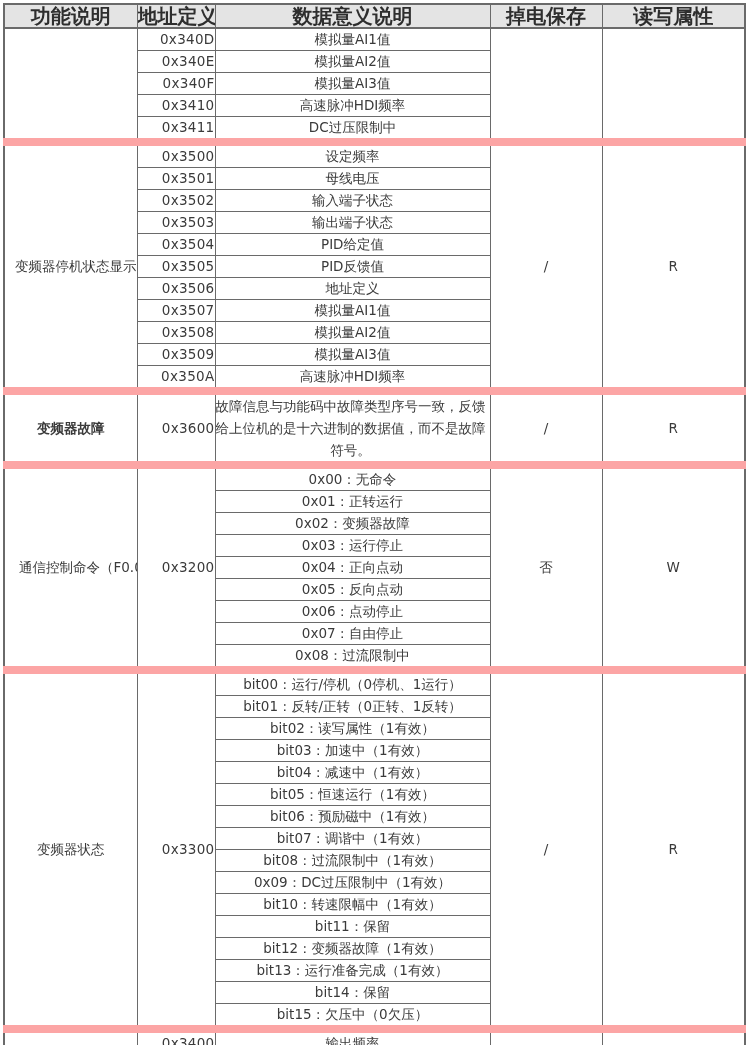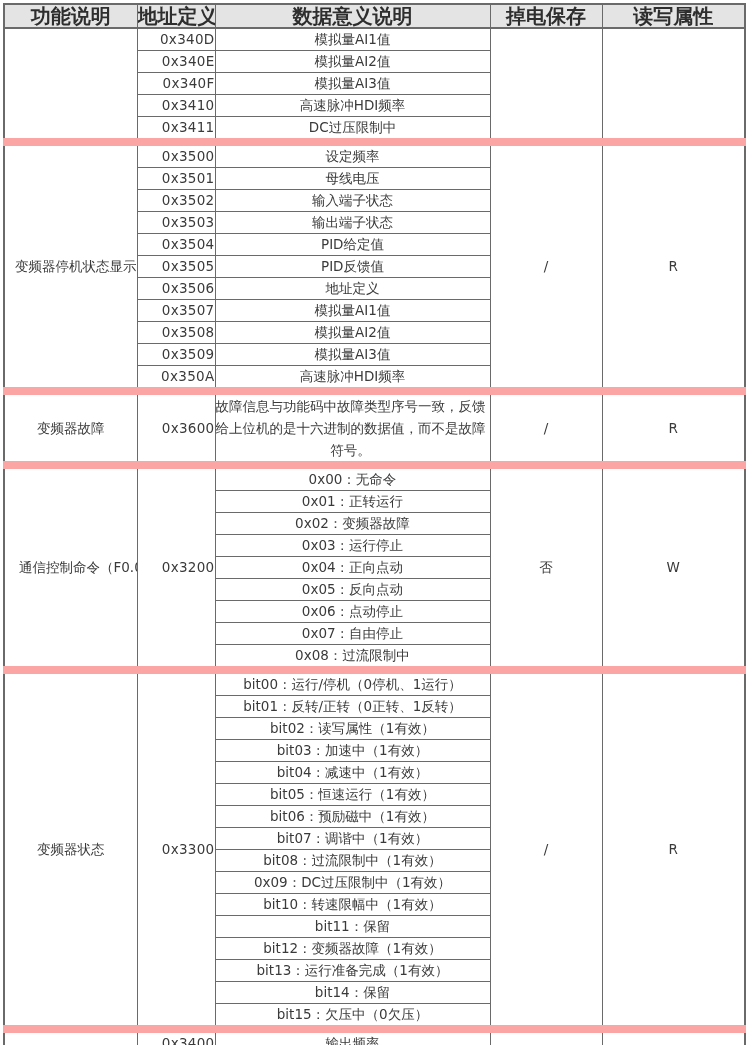--- a/index.html
+++ b/index.html
@@ -106,21 +106,21 @@
     <tr>
         <td class="addr">0x3509</td>
         <td class="desc">模拟量AI3值</td>
       </tr>
     <tr>
         <td class="addr">0x350A</td>
         <td class="desc">高速脉冲HDI频率</td>
       </tr>
 
     <tr class="sec-start">
-      <td class="func" style="height:65px;">变频器故障</td>
+      <td class="func" style="height:65px;font-weight:bold;">变频器故障</td>
       <td class="addr">0x3600</td>
       <td class="desc multi">故障信息与功能码中故障类型序号一致，反馈给上位机的是十六进制的数据值，而不是故障符号。</td>
       <td class="mid">/</td>
       <td class="mid">R</td>
     </tr>
 
     <tr class="sec-start">
       <td class="func" rowspan="9" style="padding:0 14px;">通信控制命令（F0.01 = 2时通讯控制）</td>
       <td class="addr" rowspan="9">0x3200</td>
       <td class="desc">0x00：无命令</td>

